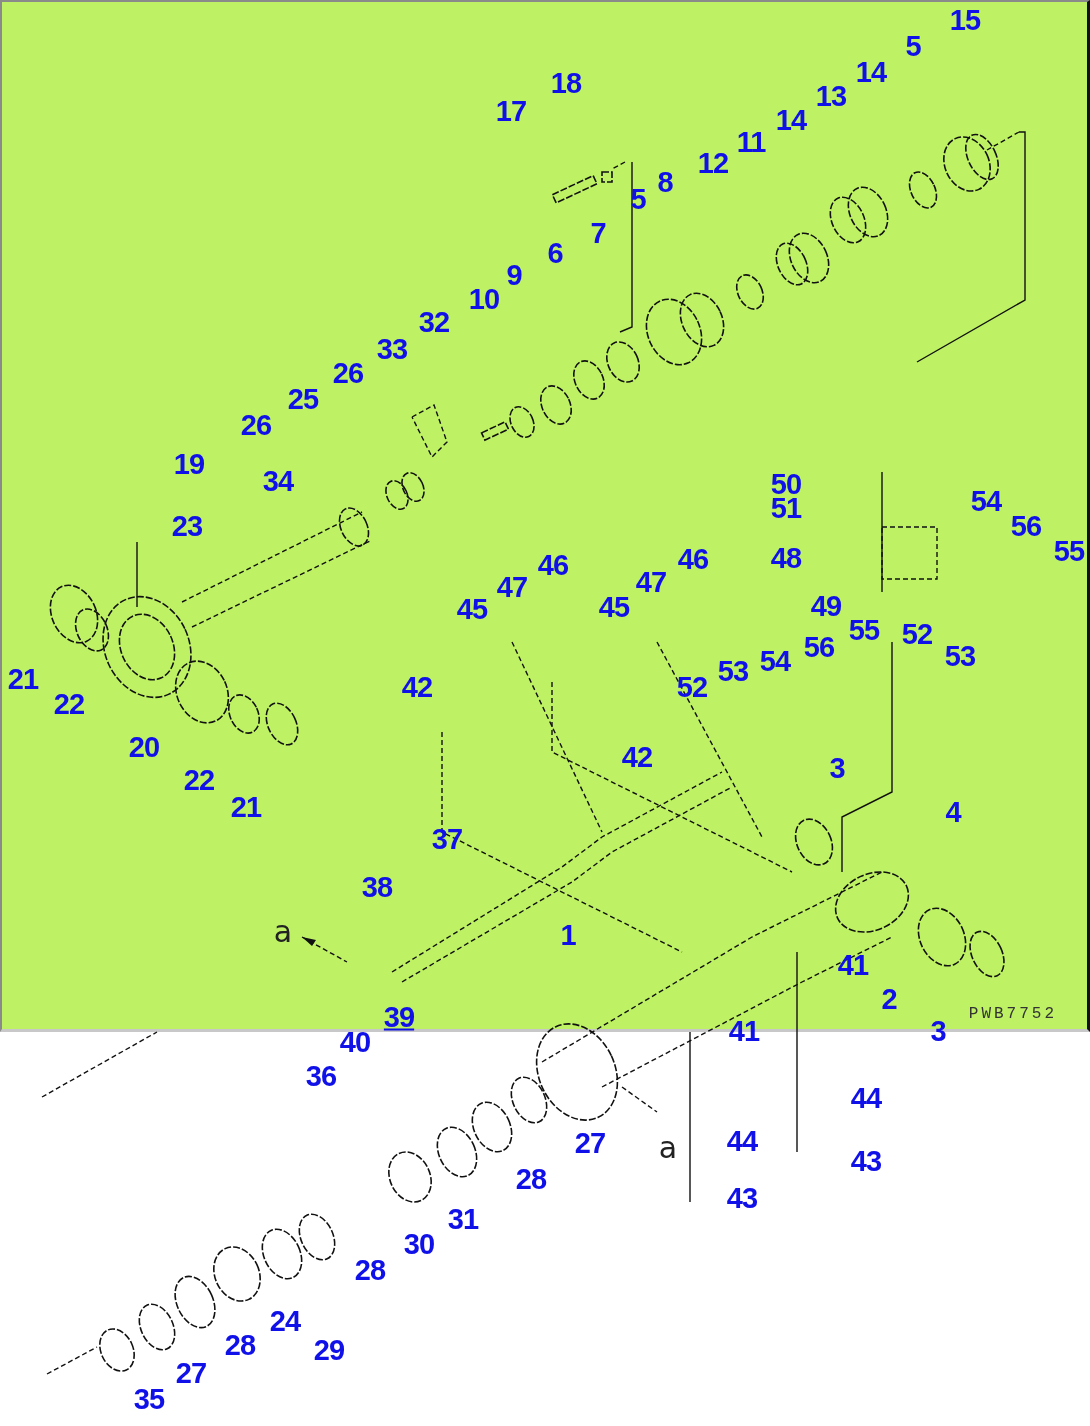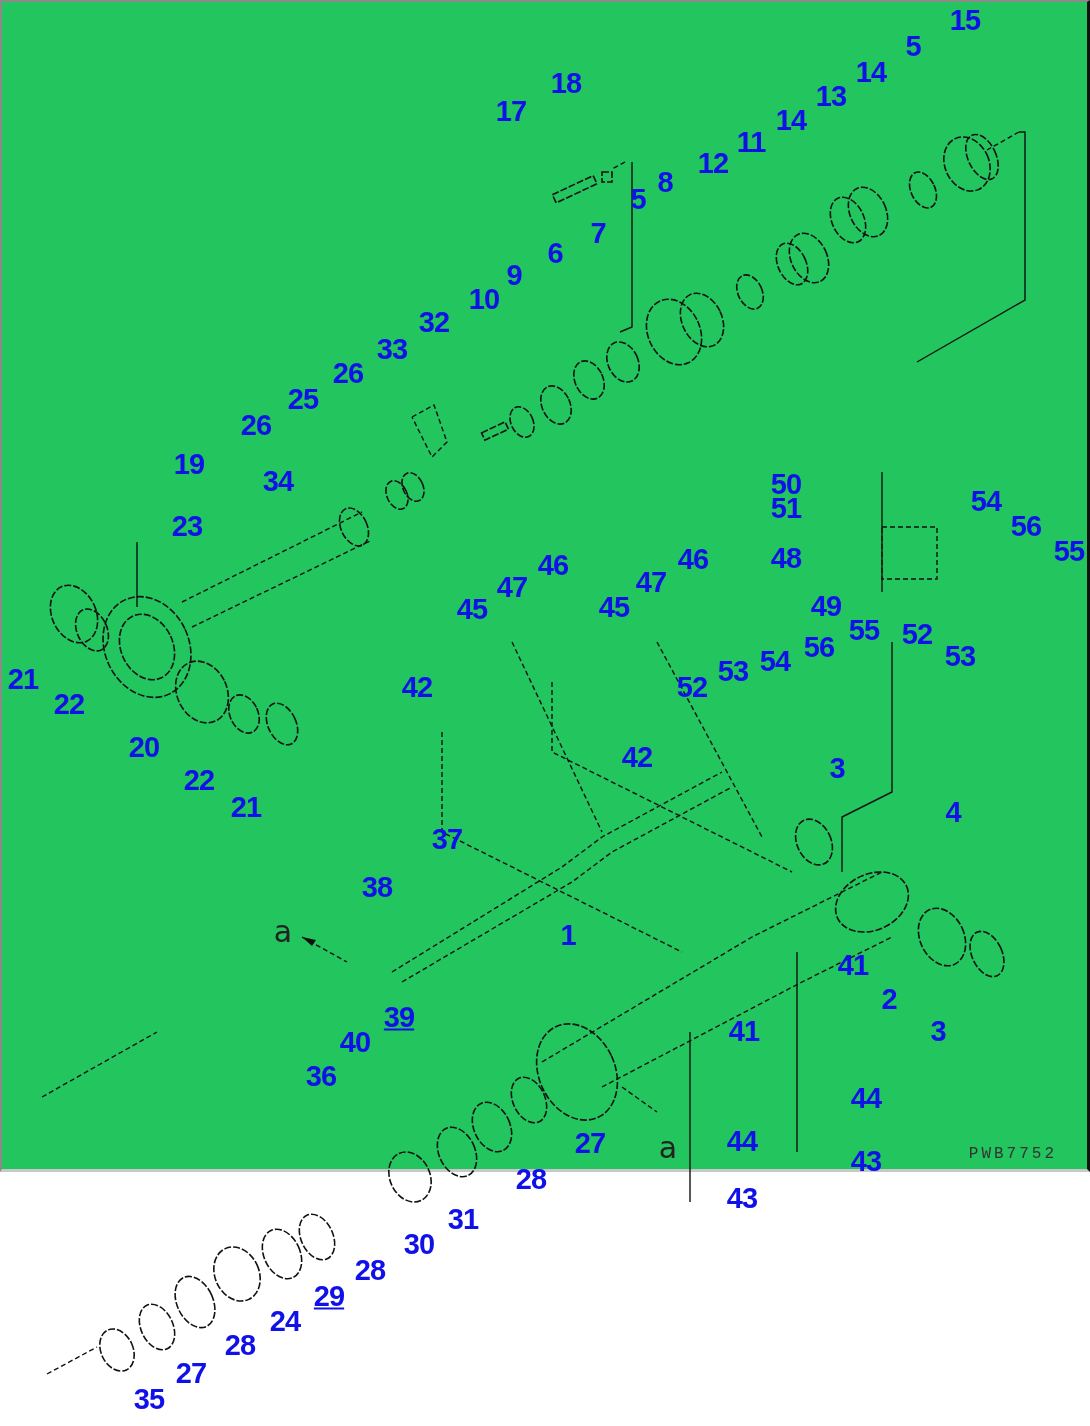--- a/index.html
+++ b/index.html
@@ -1,19 +1,19 @@
 <!DOCTYPE html>
 <html><head>
   <meta charset="utf-8">
   <style>
     html, body { margin: 0; padding: 0; background: #ffffff; }
     body { width: 1090px; height: 1426px; overflow: hidden; font-family: "Liberation Sans", sans-serif; }
     #frame {
-      position: absolute; left: 0; top: 0; width: 1090px; height: 1172px;
-      box-sizing: border-box; background: #22c55e;
+      position: absolute; left: 0; top: 0; width: 1090px; height: 1032px;
+      box-sizing: border-box; background: #bef264;
       border-top: 2px solid #8a8a8a; border-left: 2px solid #8a8a8a;
       border-right: 3px solid #111111; border-bottom: 3px solid #c8c8c8;
     }
     svg#drawing { position: absolute; left: 0; top: 0; }
     .lbl {
       position: absolute; color: #1010e8; font-weight: bold; font-size: 29px;
       line-height: 1; letter-spacing: -1px; transform: translate(-50%, -50%);
       white-space: nowrap; font-family: "Liberation Sans", sans-serif;
     }
     .view-letter {
@@ -190,21 +190,21 @@
       <div class="lbl" style="left: 319px; top: 1074px;">36</div>
       <div class="lbl" style="left: 864px; top: 1096px;">44</div>
       <div class="lbl" style="left: 588px; top: 1141px;">27</div>
       <div class="lbl" style="left: 740px; top: 1139px;">44</div>
       <div class="lbl" style="left: 864px; top: 1159px;">43</div>
       <div class="lbl" style="left: 529px; top: 1177px;">28</div>
       <div class="lbl" style="left: 740px; top: 1196px;">43</div>
       <div class="lbl" style="left: 461px; top: 1217px;">31</div>
       <div class="lbl" style="left: 417px; top: 1242px;">30</div>
       <div class="lbl" style="left: 368px; top: 1268px;">28</div>
-      <div class="lbl" style="left: 327px; top: 1294px; text-decoration: underline;">29</div>
+      <div class="lbl" style="left: 327px; top: 1348px;">29</div>
       <div class="lbl" style="left: 283px; top: 1319px;">24</div>
       <div class="lbl" style="left: 238px; top: 1343px;">28</div>
       <div class="lbl" style="left: 189px; top: 1371px;">27</div>
       <div class="lbl" style="left: 147px; top: 1397px;">35</div>
     </div>
 
   <div id="view-markers">
       <div class="view-letter" style="left: 281px; top: 930px;">a</div>
       <div class="view-letter" style="left: 666px; top: 1146px;">a</div>
     </div>

